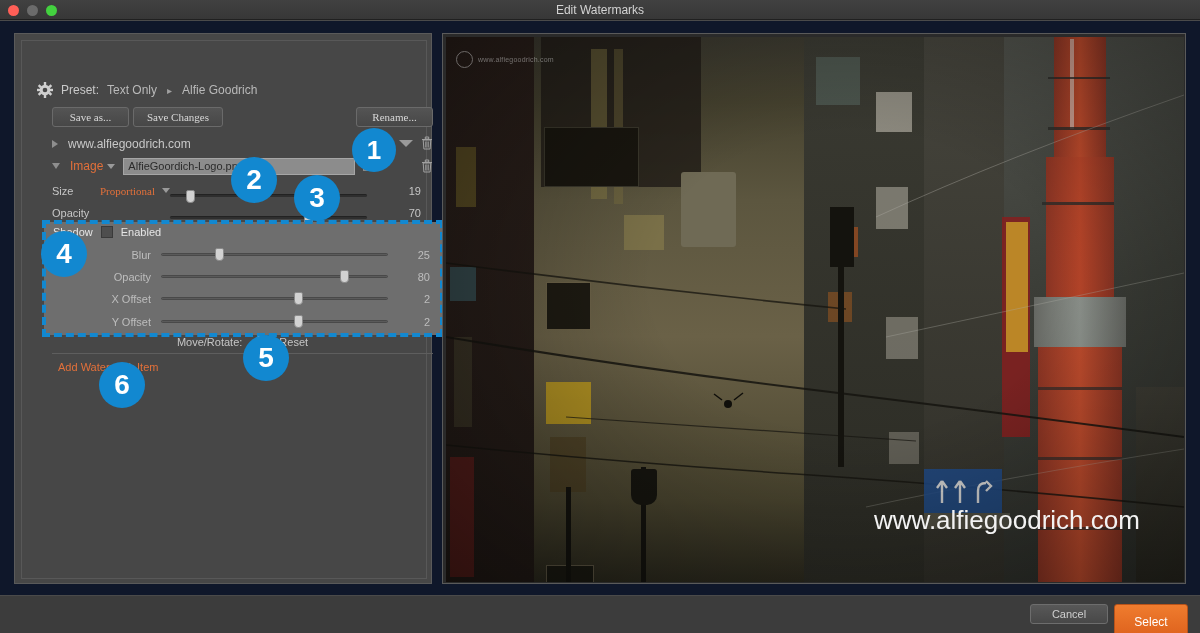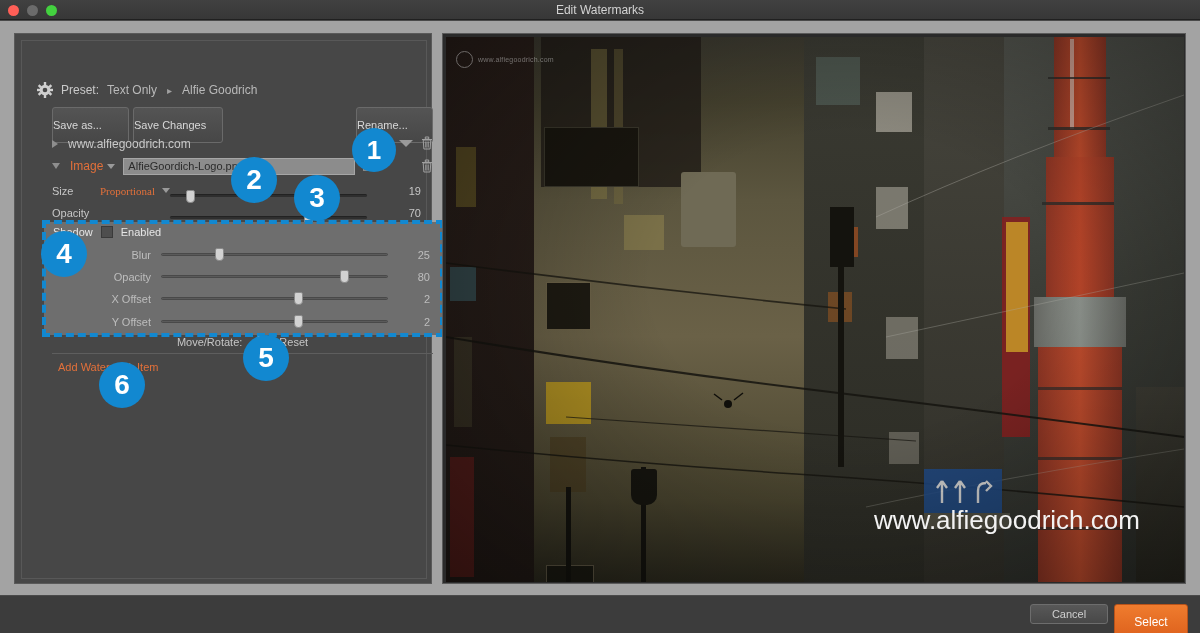--- a/index.html
+++ b/index.html
@@ -25,21 +25,21 @@
   .light.red { background: #ff5f57; }
   .light.gray { background: #6b6b6b; }
   .light.green { background: #43d13f; }
   .title {
     position: absolute; left: 0; top: 3px; width: 1200px;
     text-align: center; font-size: 12px; color: #d3d3d3;
   }
   
   .body-area {
     position: absolute; left: 0; top: 20px; width: 1200px; height: 575px;
-    background: #a3a3a3;
+    background: #0f172a;
     border-top: 1px solid #4a4a4a;
   }
   .panel-left {
     position: absolute; left: 14px; top: 12px;
     width: 418px; height: 551px;
     background: #474747;
     border: 1px solid #5a5a5a;
   }
   .panel-inner {
     position: absolute; left: 6px; top: 6px;
@@ -64,23 +64,24 @@
   .preset-label { font-size: 12px; color: #c9c9c9; }
   .preset-value { font-size: 12px; color: #b9b9b9; }
   .preset-sep { color: #a0a0a0; font-size: 10px; margin: 0 2px; }
 
   .btn {
     background: linear-gradient(#545454, #474747);
     border: 1px solid #6a6a6a;
     border-radius: 3px;
     color: #d8d8d8;
     font-size: 11px;
-    padding: 11px 0;
-    text-align: left;
+    padding: 3px 0;
+    text-align: center;
     cursor: default;
+    font-family: Liberation Serif, serif;
   }
   .btn-saveas { position: absolute; left: 37px; top: 73px; width: 77px; }
   .btn-savechanges { position: absolute; left: 118px; top: 73px; width: 90px; }
   .btn-rename { position: absolute; left: 341px; top: 73px; width: 77px; }
 
   
   .row-wm {
     position: absolute; left: 37px; top: 100px; width: 381px; height: 20px;
     display: flex; align-items: center;
   }

